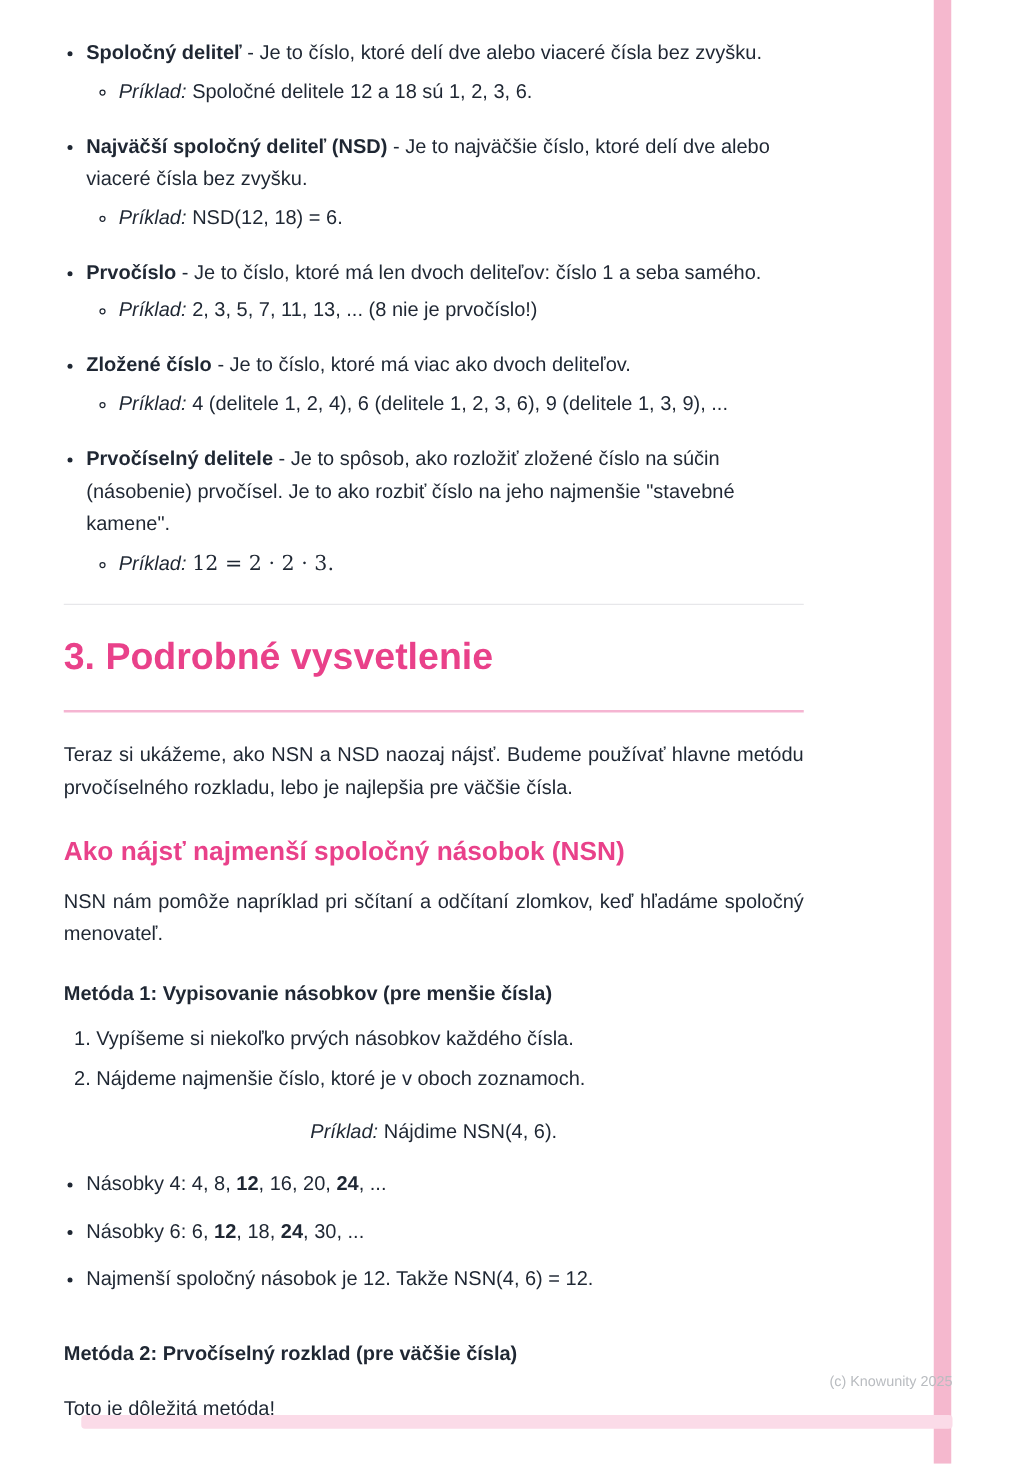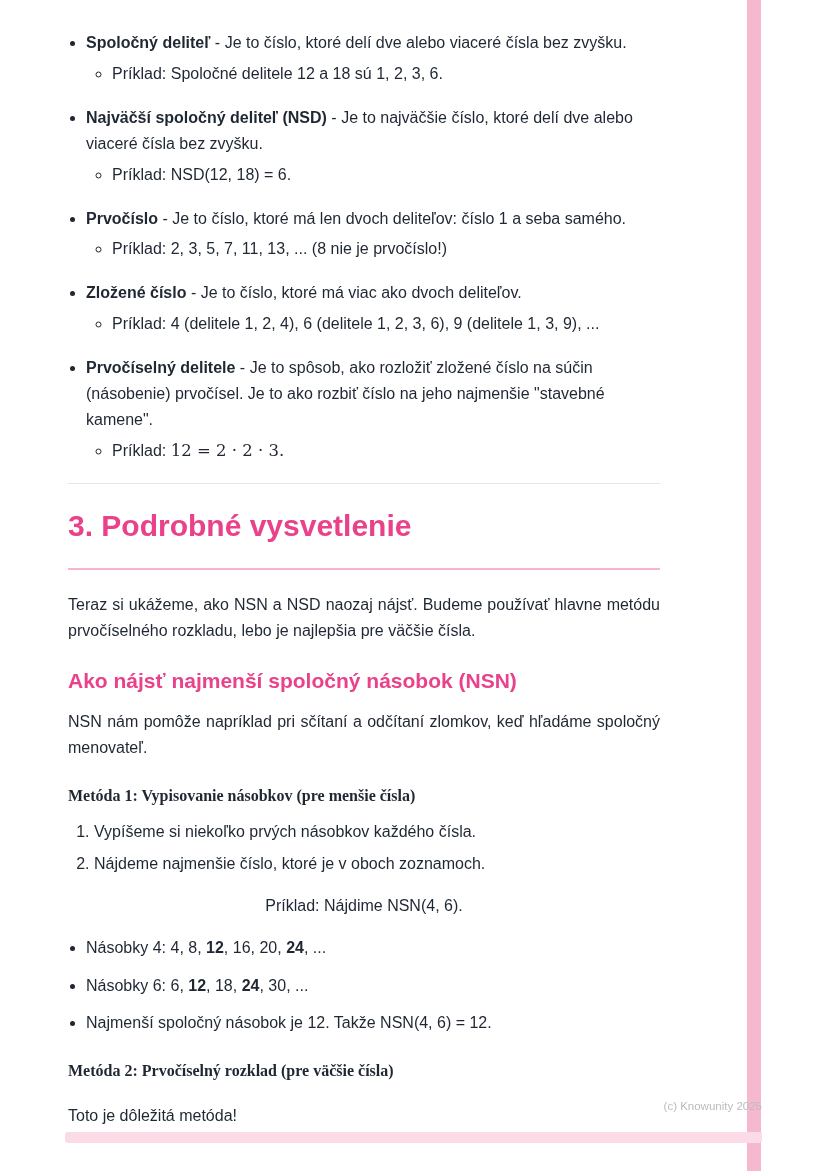--- a/index.html
+++ b/index.html
@@ -13,41 +13,41 @@
     color: var(--text-dark, #1f2733);
   }
   .page {
     position: relative;
     width: 828px;
     height: 1171px;
     background: #ffffff;
   }
   .content {
     position: absolute;
-    left: 68px;
+    left: 51px;
     top: 30px;
     width: 592px;
     font-size: 16px;
     line-height: 1.62;
   }
   
   ul.def-list {
     margin: 0;
     padding-left: 18px;
     list-style: disc;
   }
   ul.def-list > li { margin-bottom: 18px; }
   ul.def-list > li:last-child { margin-bottom: 0; }
   ul.example-list {
     margin: 5px 0 0 0;
     padding-left: 26px;
     list-style: circle;
   }
   .term { font-weight: bold; }
-  .ex-label { }
+  .ex-label { font-style: italic; }
   .math {
     font-family: "DejaVu Serif", "Liberation Serif", serif;
     font-size: 16.5px;
   }
   hr.section-divider {
     border: none;
     border-top: 1px solid var(--divider, #e7e7ea);
     margin: 18px 0;
   }
   .section-title-wrap {
@@ -67,26 +67,25 @@
   }
   p.justify { text-align: justify; }
   h2.sub-title {
     margin: 0 0 14px 0;
     font-size: 21px;
     line-height: 1.3;
     font-weight: bold;
     color: var(--accent-pink, #e9418a);
   }
   h3.method-title {
-    margin: 0 0 12px 0;
+    margin: 12px 0 12px 0;
     font-size: 16px;
     line-height: 1.4;
     font-weight: bold;
     color: var(--text-dark, #1f2733);
-    font-family: Liberation Serif, serif;
   }
   ol.steps {
     margin: 0 0 16px 0;
     padding-left: 26px;
   }
   ol.steps li { margin-bottom: 6px; }
   p.example-line { margin: 0 0 16px 0; text-align: center; }
   ul.multiples {
     margin: 0 0 16px 0;
     padding-left: 18px;

